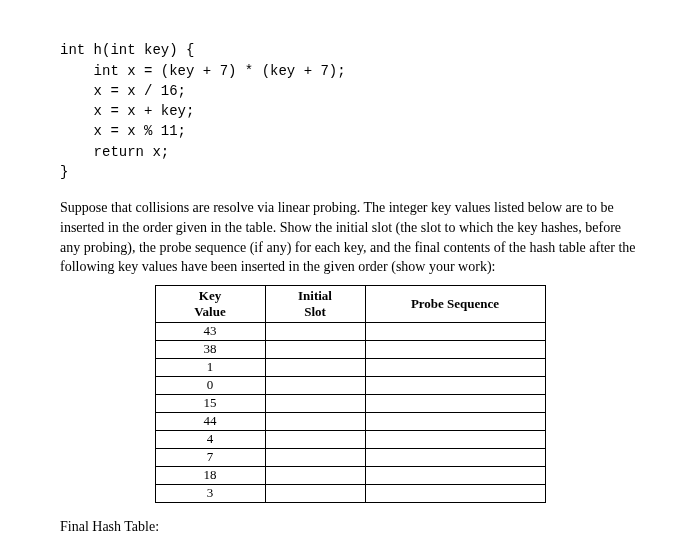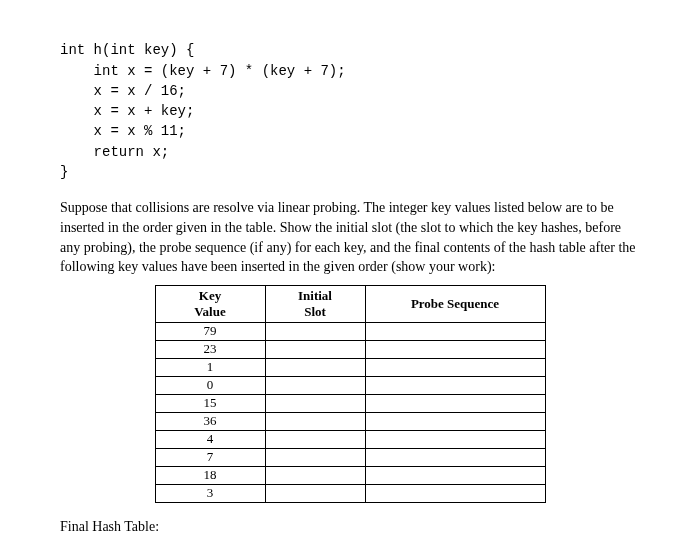--- a/index.html
+++ b/index.html
@@ -84,46 +84,46 @@
 
 <div class="table1-wrap">
 <table class="table1">
   <tbody>
         <tr>
     <th class="col-kv">Key Value</th>
     <th class="col-is">Initial Slot</th>
     <th class="col-ps">Probe Sequence</th>
   </tr>
   <tr>
-    <td>79</td>
+    <td>43</td>
     <td></td>
     <td></td>
   </tr>
   <tr>
-    <td>23</td>
+    <td>38</td>
     <td></td>
     <td></td>
   </tr>
   <tr>
     <td>1</td>
     <td></td>
     <td></td>
   </tr>
   <tr>
     <td>0</td>
     <td></td>
     <td></td>
   </tr>
   <tr>
     <td>15</td>
     <td></td>
     <td></td>
   </tr>
   <tr>
-    <td>36</td>
+    <td>44</td>
     <td></td>
     <td></td>
   </tr>
   <tr>
     <td>4</td>
     <td></td>
     <td></td>
   </tr>
   <tr>
     <td>7</td>

